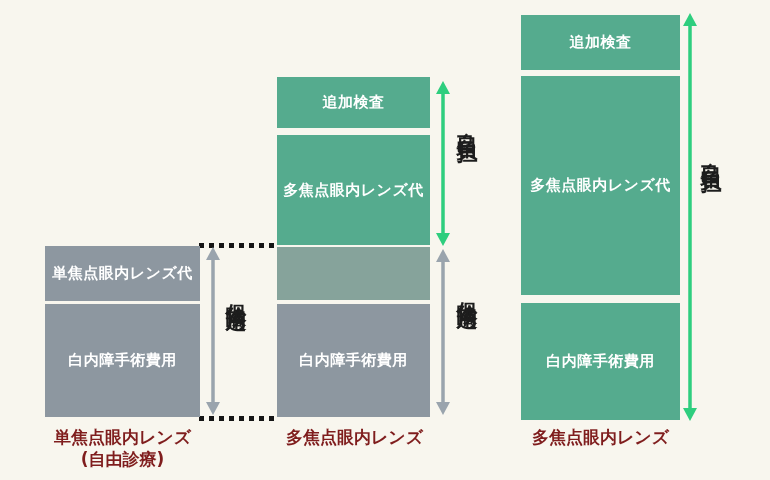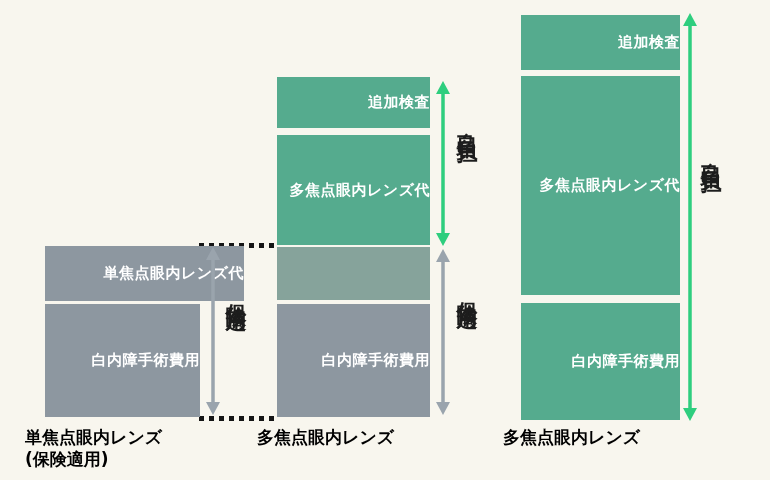--- a/index.html
+++ b/index.html
@@ -3,52 +3,52 @@
 <meta charset="utf-8">
 <style>
   html,body{margin:0;padding:0;}
   body{
     width:770px;height:480px;position:relative;overflow:hidden;
     background:#f8f6ee;
     font-family:"DejaVu Sans","Liberation Sans",sans-serif;
   }
   .abs{position:absolute;}
   .seg{
-    position:absolute;display:flex;align-items:center;justify-content:flex-end;
+    position:absolute;display:flex;align-items:center;justify-content:center;
     color:#ffffff;font-weight:bold;font-size:15px;letter-spacing:0.5px;
     text-align:center;
   }
   .seg-gray{background:#8d97a0;}
   .seg-graygreen{background:#86a39b;}
   .seg-green{background:#55ab8e;}
   .vlabel{
     position:absolute;
     writing-mode:vertical-rl;text-orientation:upright;
     font-weight:bold;font-size:21px;color:#1d1d1d;letter-spacing:3px;
     line-height:1.1;
   }
   .cat{
-    position:absolute;color:#000000;
+    position:absolute;text-align:center;color:#7f1d1d;
     font-weight:bold;font-size:17px;line-height:22px;
   }
   .dotted{
     position:absolute;height:5px;
     background:repeating-linear-gradient(90deg,#151515 0 5px,transparent 5px 10px);
   }
   svg.arrow{position:absolute;display:block;}
 </style>
 </head>
 <body>
 
 <div class="abs" style="left:0;top:0;width:770px;height:480px;">
 
   <div class="dotted" style="left:199px;top:243px;width:80px;"></div>
   <div class="dotted" style="left:199px;top:416px;width:80px;"></div>
 
-  <div class="seg seg-gray" style="left:45px;top:246px;width:168px;height:55px;padding-left:31px;">
+  <div class="seg seg-gray" style="left:45px;top:246px;width:155px;height:55px;">
     <span>単焦点眼内レンズ代</span>
   </div>
   <div class="seg seg-gray" style="left:45px;top:304px;width:155px;height:113px;">
     <span>白内障手術費用</span>
   </div>
 
   <svg class="arrow" style="left:204px;top:246px;" width="18" height="170" viewBox="0 0 18 170">
     <line x1="9" y1="9" x2="9" y2="161" stroke="#9aa4ad" stroke-width="3.5"></line>
     <polygon points="9,1 2,14 16,14" fill="#9aa4ad"></polygon>
     <polygon points="9,169 2,156 16,156" fill="#9aa4ad"></polygon>
@@ -94,21 +94,21 @@
 
   <svg class="arrow" style="left:681px;top:12px;" width="18" height="410" viewBox="0 0 18 410">
     <line x1="9" y1="9" x2="9" y2="401" stroke="#2ece7e" stroke-width="3.5"></line>
     <polygon points="9,1 2,14 16,14" fill="#2ece7e"></polygon>
     <polygon points="9,409 2,396 16,396" fill="#2ece7e"></polygon>
   </svg>
   <div class="vlabel" style="left:699px;top:146px;">自己負担</div>
 
   <div class="cat" style="left:25px;top:426px;width:195px;">
     <div>単焦点眼内レンズ</div>
-    <div>(保険適用)</div>
+    <div>(自由診療)</div>
   </div>
   <div class="cat" style="left:257px;top:426px;width:195px;">
     <div>多焦点眼内レンズ</div>
   </div>
   <div class="cat" style="left:503px;top:426px;width:195px;">
     <div>多焦点眼内レンズ</div>
   </div>
 
 </div>
 

